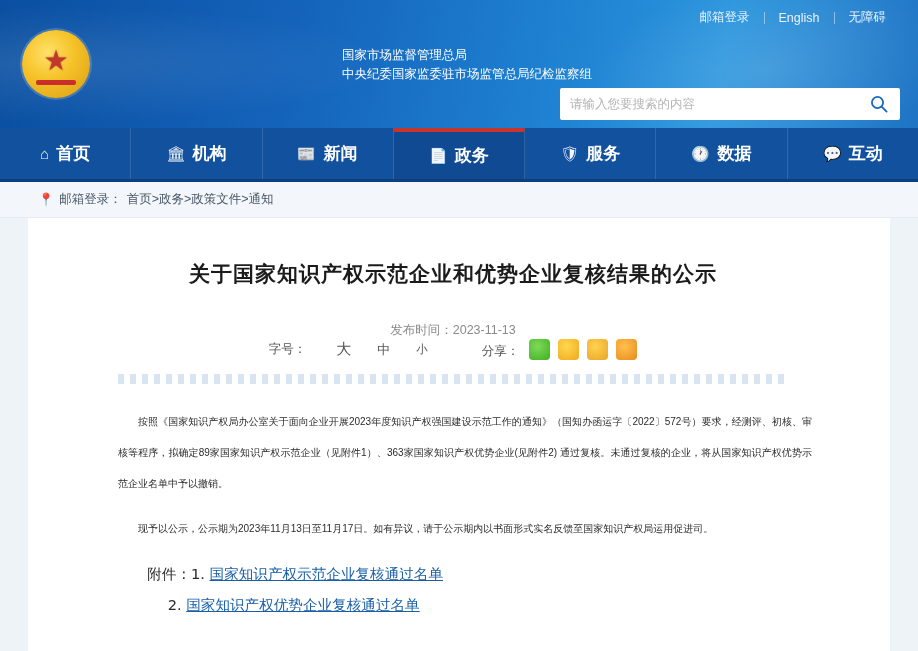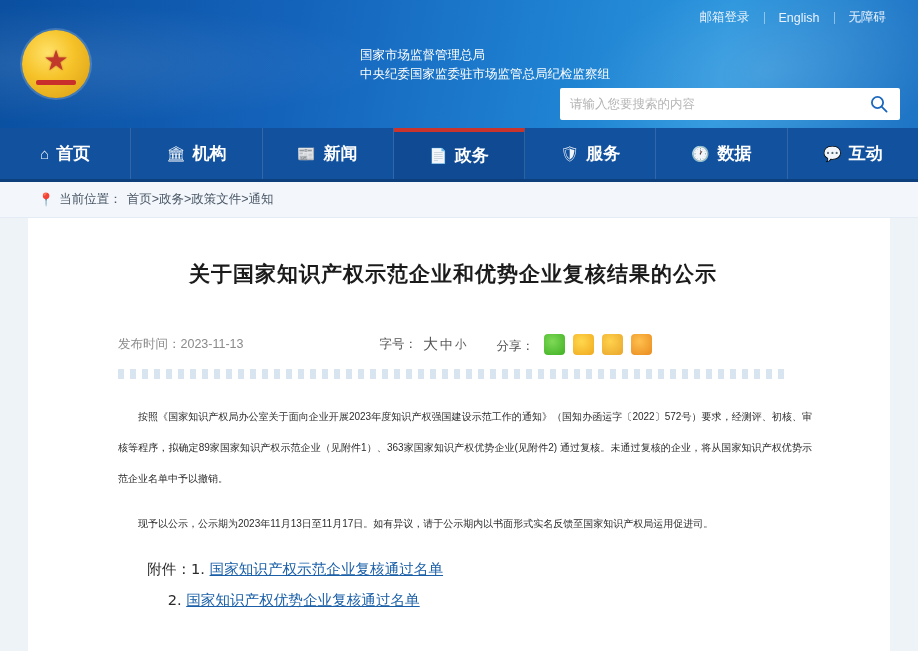--- a/index.html
+++ b/index.html
@@ -100,21 +100,21 @@
     text-decoration: none;
     padding: 0 14px;
   }
   .toplinks .divider {
     width: 1px; height: 12px;
     background: rgba(255,255,255,0.45);
   }
 
   .gov-links {
     position: absolute;
-    right: 308px; top: 46px;
+    right: 326px; top: 46px;
     text-align: left;
     color: #ffffff;
     font-size: 12.5px;
     line-height: 19px;
   }
 
   .searchbox {
     position: absolute;
     right: 18px; top: 88px;
     width: 340px; height: 32px;
@@ -208,34 +208,35 @@
   }
   .doc-title {
     text-align: center;
     font-size: 21px;
     font-weight: bold;
     color: #1b1b1b;
     letter-spacing: 1px;
     font-family: "DejaVu Sans", "Liberation Sans", sans-serif;
   }
   .meta-row {
-    margin-top: 46px;
+    margin-top: 34px;
     display: flex;
     align-items: center;
     font-size: 12.5px;
     color: #8a8a8a;
     padding: 0 62px 0 62px;
+    flex-direction: column;
   }
   .meta-left { flex: 0 0 auto; }
   .meta-mid {
     flex: 1;
     display: flex;
     justify-content: center;
     align-items: center;
-    gap: 2px;
+    gap: 26px;
     color: #555;
   }
   .meta-mid .fs-label { margin-right: 4px; }
   .fs-opt { cursor: pointer; color: #555; }
   .fs-l { font-size: 15px; }
   .fs-m { font-size: 13px; }
   .fs-s { font-size: 11.5px; }
   .share-wrap {
     display: flex;
     align-items: flex-end;
@@ -346,21 +347,21 @@
     </div>
     <div class="nav-item">
       <span class="nav-ico">💬</span>
       <span>互动</span>
     </div>
   </div>
 
   <div class="crumb-wrap">
     <div class="crumb">
       <span class="pin">📍</span>
-      <span>当前位置：</span>
+      <span>邮箱登录：</span>
       <span class="path">首页&gt;政务&gt;政策文件&gt;通知</span>
     </div>
   </div>
 
   <div class="content-outer">
     <div class="content">
 
       <div class="doc-title">关于国家知识产权示范企业和优势企业复核结果的公示</div>
 
       <div class="meta-row">

